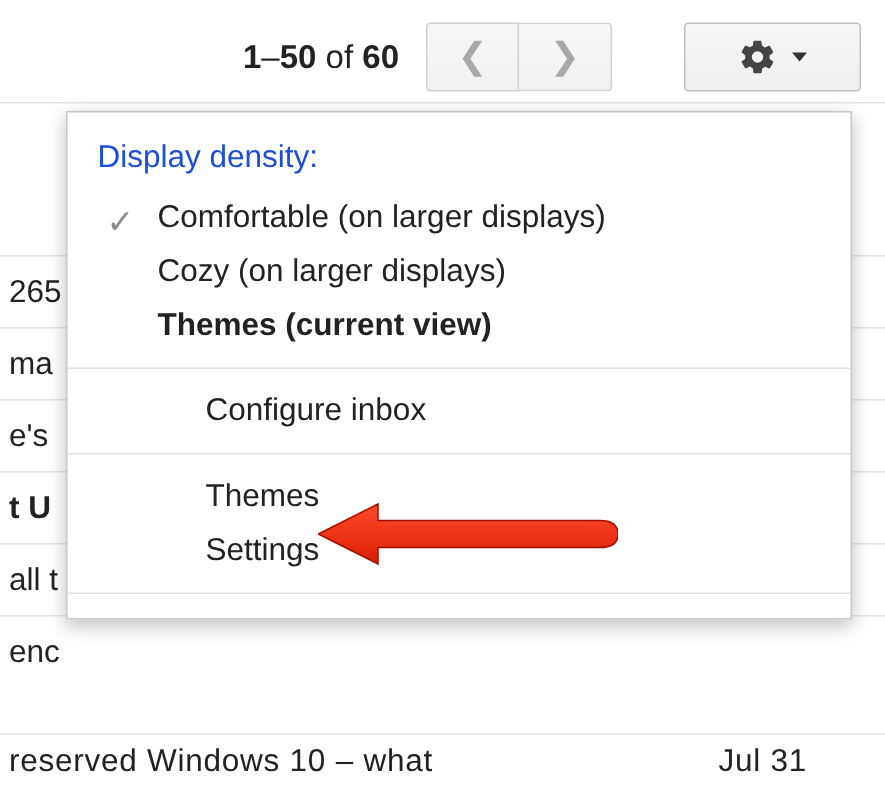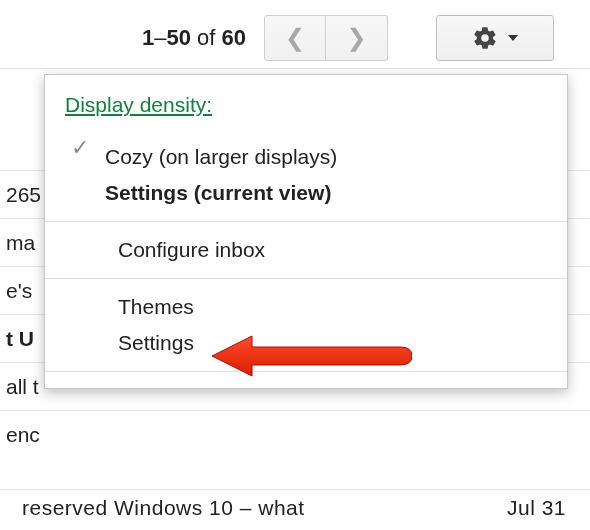--- a/index.html
+++ b/index.html
@@ -13,21 +13,21 @@
   }
 
   
   .toolbar {
     position: absolute;
     top: 10px; left: 0; right: 0;
     height: 56px;
     display: flex;
     align-items: center;
     justify-content: flex-end;
-    padding-right: 36px;
+    padding-right: 16px;
   }
   .count {
     font-size: 22px;
     color: #222;
     margin-right: 18px;
   }
   .count b { font-weight: 700; }
   .of { color: #222; font-weight: 400; }
 
   .nav-btns { display: flex; margin-right: 48px; }
@@ -85,59 +85,58 @@
     overflow: hidden;
   }
   .bg-row.bold { font-weight: 700; }
   .bg-last {
     position: absolute;
     left: 0; right: 0; bottom: 10px;
     font-size: 21px;
     letter-spacing: 0.5px;
     border-top: 1px solid #e6e6e6;
     padding-top: 6px;
-    padding-left: 22px;
+    padding-left: 6px;
     display: flex;
   }
-  .bg-last .date { position: absolute; right: 24px; }
+  .bg-last .date { position: absolute; right: 52px; }
 
   
   .menu {
     position: absolute;
     top: 74px; left: 44px;
     width: 524px;
     background: #fff;
     border: 1px solid #c8c8c8;
     box-shadow: 0 4px 12px rgba(0,0,0,0.25);
     font-size: 21px;
     padding-bottom: 6px;
   }
   .menu-header {
     padding: 18px 12px 10px 20px;
-    color: #15803d;
-    text-decoration: underline;
+    color: #1d4ed8;
   }
   .menu-item {
     padding: 6px 12px 6px 60px;
     position: relative;
     cursor: pointer;
   }
   .menu-item.current { font-weight: 700; }
   .menu-item .check {
     position: absolute;
     left: 26px; top: 8px;
     font-size: 22px;
     color: #8a8a8a;
   }
   .menu-sep {
     height: 0;
     border-top: 1px solid #e0e0e0;
     margin: 10px 0;
   }
-  .menu-pad { padding-left: 73px; }
+  .menu-pad { padding-left: 92px; }
 
   
   .arrow {
     position: absolute;
     top: 334px; left: 212px;
     width: 200px; height: 44px;
     pointer-events: none;
   }
 </style>
 </head>
@@ -189,26 +188,27 @@
     <span class="dd-caret"></span>
   </div>
 </div>
 <div class="tb-sep"></div>
 
 <div class="menu">
   <div class="menu-header">Display density:</div>
 
   <div class="menu-item">
     <span class="check">✓</span>
+    <span>Comfortable (on larger displays)</span>
   </div>
   <div class="menu-item">
     <span>Cozy (on larger displays)</span>
   </div>
   <div class="menu-item current">
-    <span>Settings (current view)</span>
+    <span>Themes (current view)</span>
   </div>
 
   <div class="menu-sep"></div>
 
   <div class="menu-item menu-pad">
     <span>Configure inbox</span>
   </div>
 
   <div class="menu-sep"></div>
 

